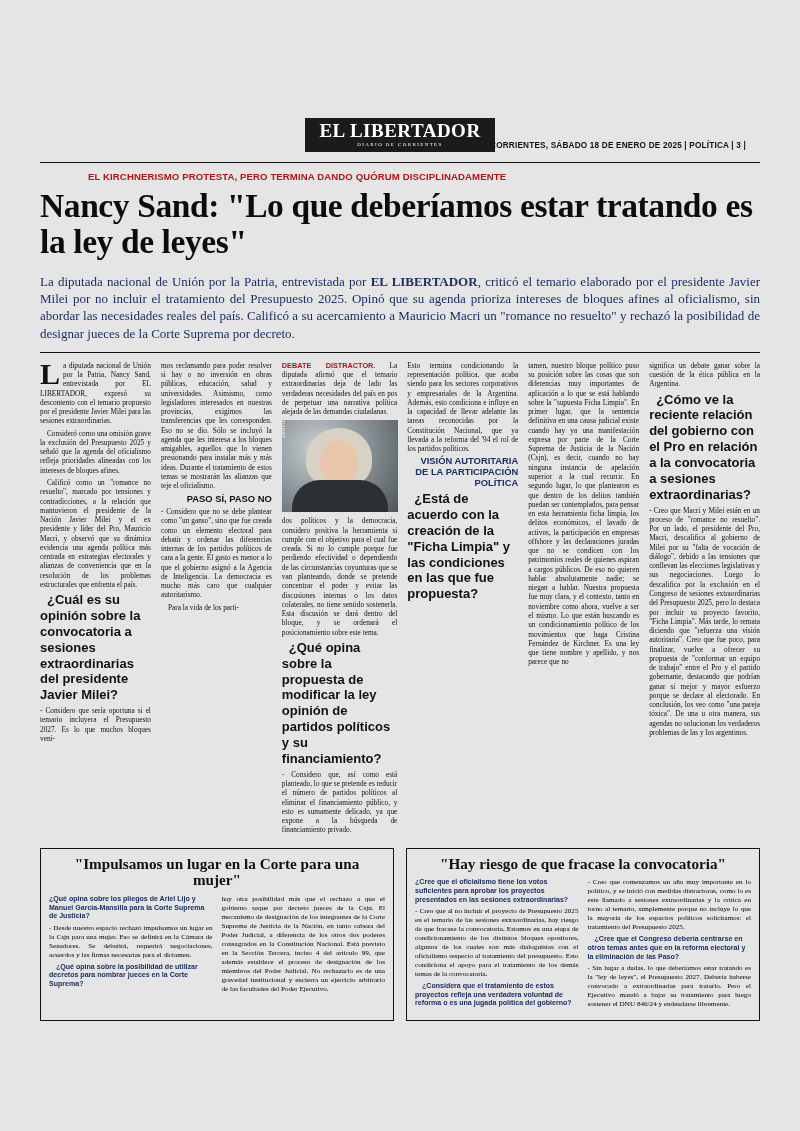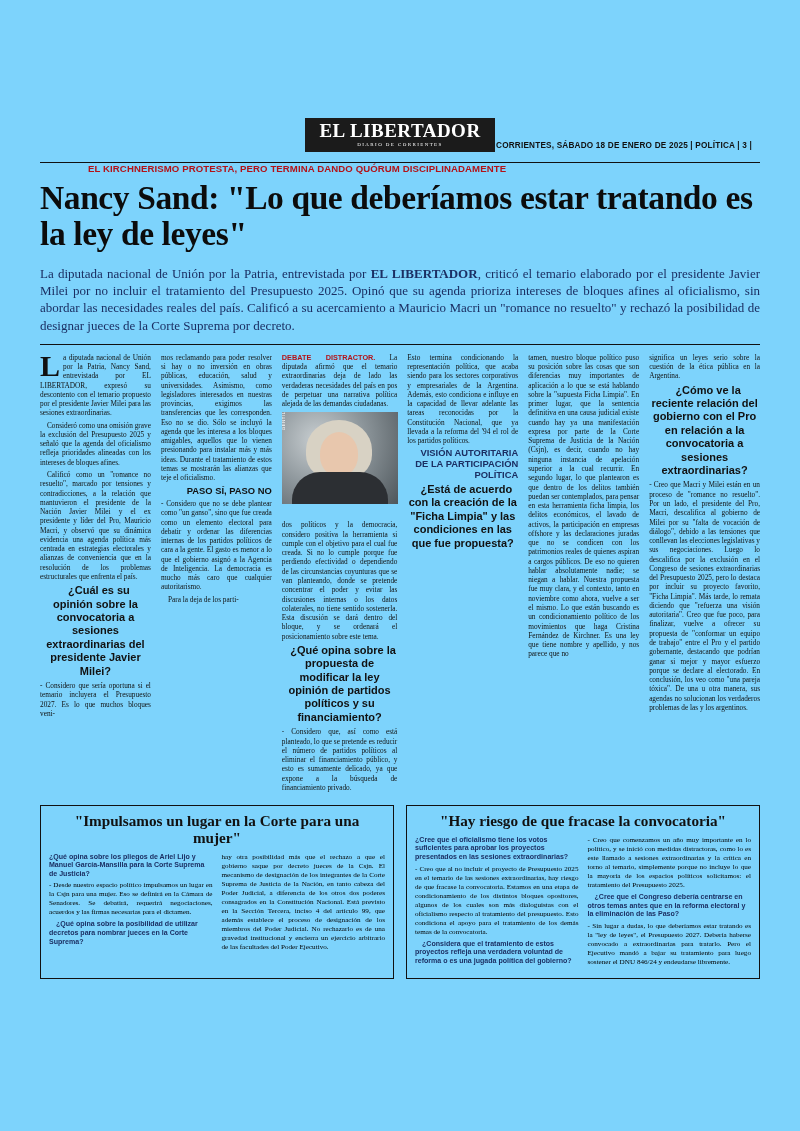--- a/index.html
+++ b/index.html
@@ -1,18 +1,18 @@
 <!DOCTYPE html>
 <html><head>
 <meta charset="utf-8">
 <style>
   html,body{margin:0;padding:0;background:#c9c9c9;}
   body{font-family:"Liberation Serif", serif;}
   .page{
-    width:800px;height:1131px;background:#7dd3fc;position:relative;overflow:hidden;
+    width:800px;height:1131px;background:#e5e5e5;position:relative;overflow:hidden;
     box-sizing:border-box;
   }
   .sheet{
     position:absolute;left:40px;right:40px;top:118px;bottom:118px;
   }
   
   .masthead{
     display:flex;align-items:flex-end;justify-content:center;position:relative;
     padding-bottom:4px;
   }
@@ -20,29 +20,29 @@
     background:#1b1b1b;color:#ffffff;padding:3px 14px 5px 14px;
     display:flex;flex-direction:column;align-items:center;line-height:1;
   }
   .logo-main{
     font-family:"Liberation Serif",serif;font-weight:bold;font-size:19px;letter-spacing:.5px;
   }
   .logo-sub{
     font-size:5px;letter-spacing:1.4px;margin-top:2px;text-transform:uppercase;
   }
   .masthead-right{
-    position:absolute;right:8px;bottom:6px;font-family:"Liberation Sans",sans-serif;
+    position:absolute;right:14px;bottom:6px;font-family:"Liberation Sans",sans-serif;
     font-size:8.2px;font-weight:bold;letter-spacing:.2px;color:#111;
   }
   .rule{border-top:1.6px solid #111;margin-top:6px;}
 
   
   .kicker{
     font-family:"Liberation Sans",sans-serif;font-weight:bold;font-size:9.6px;
-    color:#b31217;letter-spacing:.1px;text-transform:uppercase;padding-left:48px;
+    color:#b31217;letter-spacing:.1px;margin-top:8px;text-transform:uppercase;padding-left:48px;
   }
   .headline{
     font-family:"Liberation Serif",serif;font-weight:bold;font-size:33.5px;
     line-height:1.07;margin-top:6px;color:#0c0c0c;letter-spacing:-.4px;
   }
   .standfirst{
     margin-top:13px;font-size:13px;line-height:1.33;color:#1b2f63;
     text-align:justify;
   }
   .standfirst b{color:#1b2f63;}
@@ -53,31 +53,31 @@
     margin-top:8px;display:flex;gap:10px;
   }
   .col{width:115.5px;font-size:7.3px;line-height:1.27;text-align:justify;color:#111;}
   .col p{margin:0 0 3px 0;text-indent:7px;}
   .col p.first{text-indent:0;}
   .dropcap{
     float:left;font-size:30px;line-height:24px;font-weight:bold;margin:1px 3px 0 0;
     font-family:"Liberation Serif",serif;
   }
   .qhead{
-    font-family:"Liberation Sans",sans-serif;font-weight:bold;font-size:11px;
-    line-height:1.22;margin:5px 0 3px 0;text-indent:0;text-align:center;
+    font-family:"Liberation Sans",sans-serif;font-weight:bold;font-size:13px;
+    line-height:1.22;margin:5px 0 3px 0;text-indent:0;text-align:left;
   }
   .sec-title{
     font-family:"Liberation Sans",sans-serif;font-weight:bold;font-size:9.4px;
     line-height:1.12;margin:6px 0 4px 0;text-indent:0;text-align:right;color:#111;
   }
   .sec-title.blue{color:#1b2f63;}
 
   
-  .photo-block{margin-bottom:16px;}
+  .photo-block{margin-bottom:4px;}
   .photo-lead{
     font-family:"Liberation Sans",sans-serif;font-weight:bold;font-size:7.3px;
     color:#b31217;
   }
   .photo-wrap{
     position:relative;width:116px;height:92px;margin:4px 0 3px 0;overflow:hidden;
     background:linear-gradient(160deg,#7d8a93 0%,#aeb7bb 45%,#5d666c 100%);
   }
   .ph-bg{position:absolute;inset:0;background:
       radial-gradient(circle at 30% 30%, #c8ced1 0%, #8e979c 45%, #4e565b 100%);}
@@ -150,21 +150,21 @@
         <p>Consideró como una omisión grave la exclusión del Presupuesto 2025 y señaló que la agenda del oficialismo refleja prioridades alineadas con los intereses de bloques afines.</p>
         <p>Calificó como un "romance no resuelto", marcado por tensiones y contradicciones, a la relación que mantuvieron el presidente de la Nación Javier Milei y el ex presidente y líder del Pro, Mauricio Macri, y observó que su dinámica evidencia una agenda política más centrada en estrategias electorales y alianzas de conveniencia que en la resolución de los problemas estructurales que enfrenta el país.</p>
         <p class="qhead">¿Cuál es su opinión sobre la convocatoria a sesiones extraordinarias del presidente Javier Milei?</p>
         <p class="first">- Considero que sería oportuna si el temario incluyera el Presupuesto 2027. Es lo que muchos bloques veni-</p>
       </div>
 
       <div class="col">
         <p class="first">mos reclamando para poder resolver si hay o no inversión en obras públicas, educación, salud y universidades. Asimismo, como legisladores interesados en nuestras provincias, exigimos las transferencias que les corresponden. Eso no se dio. Sólo se incluyó la agenda que les interesa a los bloques amigables, aquellos que lo vienen presionando para instalar más y más ideas. Durante el tratamiento de estos temas se mostrarán las alianzas que teje el oficialismo.</p>
         <p class="sec-title">PASO SÍ, PASO NO</p>
         <p class="first">- Considero que no se debe plantear como "un ganso", sino que fue creada como un elemento electoral para debatir y ordenar las diferencias internas de los partidos políticos de cara a la gente. El gasto es menor a lo que el gobierno asignó a la Agencia de Inteligencia. La democracia es mucho más caro que cualquier autoritarismo.</p>
-        <p>Para la deja de los parti-</p>
+        <p>Para la vida de los parti-</p>
       </div>
 
       <div class="col">
         <div class="photo-block">
           <span class="photo-lead">DEBATE DISTRACTOR.</span><span style="font-size:7.3px"> La diputada afirmó que el temario extraordinarias deja de lado las verdaderas necesidades del país en pos de perpetuar una narrativa política alejada de las demandas ciudadanas.</span>
           <div class="photo-wrap">
             <div class="ph-bg"></div>
             <div class="ph-hair"></div>
             <div class="ph-neck"></div>
             <div class="ph-face"></div>
@@ -181,35 +181,35 @@
         <p class="first">Esto termina condicionando la representación política, que acaba siendo para los sectores corporativos y empresariales de la Argentina. Además, esto condiciona e influye en la capacidad de llevar adelante las tareas reconocidas por la Constitución Nacional, que ya llevada a la reforma del '94 el rol de los partidos políticos.</p>
         <p class="sec-title blue">VISIÓN AUTORITARIA DE LA PARTICIPACIÓN POLÍTICA</p>
         <p class="qhead">¿Está de acuerdo con la creación de la "Ficha Limpia" y las condiciones en las que fue propuesta?</p>
       </div>
 
       <div class="col">
         <p class="first">tamen, nuestro bloque político puso su posición sobre las cosas que son diferencias muy importantes de aplicación a lo que se está hablando sobre la "supuesta Ficha Limpia". En primer lugar, que la sentencia definitiva en una causa judicial existe cuando hay ya una manifestación expresa por parte de la Corte Suprema de Justicia de la Nación (Csjn), es decir, cuando no hay ninguna instancia de apelación superior a la cual recurrir. En segundo lugar, lo que plantearon es que dentro de los delitos también puedan ser contemplados, para pensar en esta herramienta ficha limpia, los delitos económicos, el lavado de activos, la participación en empresas offshore y las declaraciones juradas que no se condicen con los patrimonios reales de quienes aspiran a cargos públicos. De eso no quieren hablar absolutamente nadie; se niegan a hablar. Nuestra propuesta fue muy clara, y el contexto, tanto en noviembre como ahora, vuelve a ser el mismo. Lo que están buscando es un condicionamiento político de los movimientos que haga Cristina Fernández de Kirchner. Es una ley que tiene nombre y apellido, y nos parece que no</p>
       </div>
 
       <div class="col">
-        <p class="first">significa un leyes serio sobre la cuestión de la ética pública en la Argentina.</p>
+        <p class="first">significa un debate ganar sobre la cuestión de la ética pública en la Argentina.</p>
         <p class="qhead">¿Cómo ve la reciente relación del gobierno con el Pro en relación a la convocatoria a sesiones extraordinarias?</p>
         <p class="first">- Creo que Macri y Milei están en un proceso de "romance no resuelto". Por un lado, el presidente del Pro, Macri, descalifica al gobierno de Milei por su "falta de vocación de diálogo", debido a las tensiones que conllevan las elecciones legislativas y sus negociaciones. Luego lo descalifica por la exclusión en el Congreso de sesiones extraordinarias del Presupuesto 2025, pero lo destaca por incluir su proyecto favorito, "Ficha Limpia". Más tarde, lo remata diciendo que "refuerza una visión autoritaria". Creo que fue poco, para finalizar, vuelve a ofrecer su propuesta de "conformar un equipo de trabajo" entre el Pro y el partido gobernante, destacando que podrían ganar si mejor y mayor esfuerzo porque se declare al electorado. En conclusión, los veo como "una pareja tóxica". De una u otra manera, sus agendas no solucionan los verdaderos problemas de las y los argentinos.</p>
       </div>
 
     </div>
 
     <div class="bottom">
 
       <div class="box">
         <div class="box-title">"Impulsamos un lugar en la Corte para una mujer"</div>
         <div class="box-cols">
           <div class="bcol">
             <p class="bq first">¿Qué opina sobre los pliegos de Ariel Lijo y Manuel García-Mansilla para la Corte Suprema de Justicia?</p>
-            <p class="first">- Desde nuestro espacio político impulsamos un lugar en la Csjn para una mujer. Eso se definirá en la Cámara de Senadores. Se debatirá, requerirá negociaciones, acuerdos y las firmas necesarias para el dictamen.</p>
+            <p class="first">- Desde nuestro espacio rechazó impulsamos un lugar en la Csjn para una mujer. Eso se definirá en la Cámara de Senadores. Se debatirá, requerirá negociaciones, acuerdos y las firmas necesarias para el dictamen.</p>
             <p class="bq">¿Qué opina sobre la posibilidad de utilizar decretos para nombrar jueces en la Corte Suprema?</p>
           </div>
           <div class="bcol">
             <p class="first">hay otra posibilidad más que el rechazo a que el gobierno saque por decreto jueces de la Csjn. El mecanismo de designación de los integrantes de la Corte Suprema de Justicia de la Nación, en tanto cabeza del Poder Judicial, a diferencia de los otros dos poderes consagrados en la Constitución Nacional. Está previsto en la Sección Tercera, inciso 4 del artículo 99, que además establece el proceso de designación de los miembros del Poder Judicial. No rechazarlo es de una gravedad institucional y encierra un ejercicio arbitrario de las facultades del Poder Ejecutivo.</p>
           </div>
         </div>
       </div>
 
       <div class="box">
         <div class="box-title">"Hay riesgo de que fracase la convocatoria"</div>

